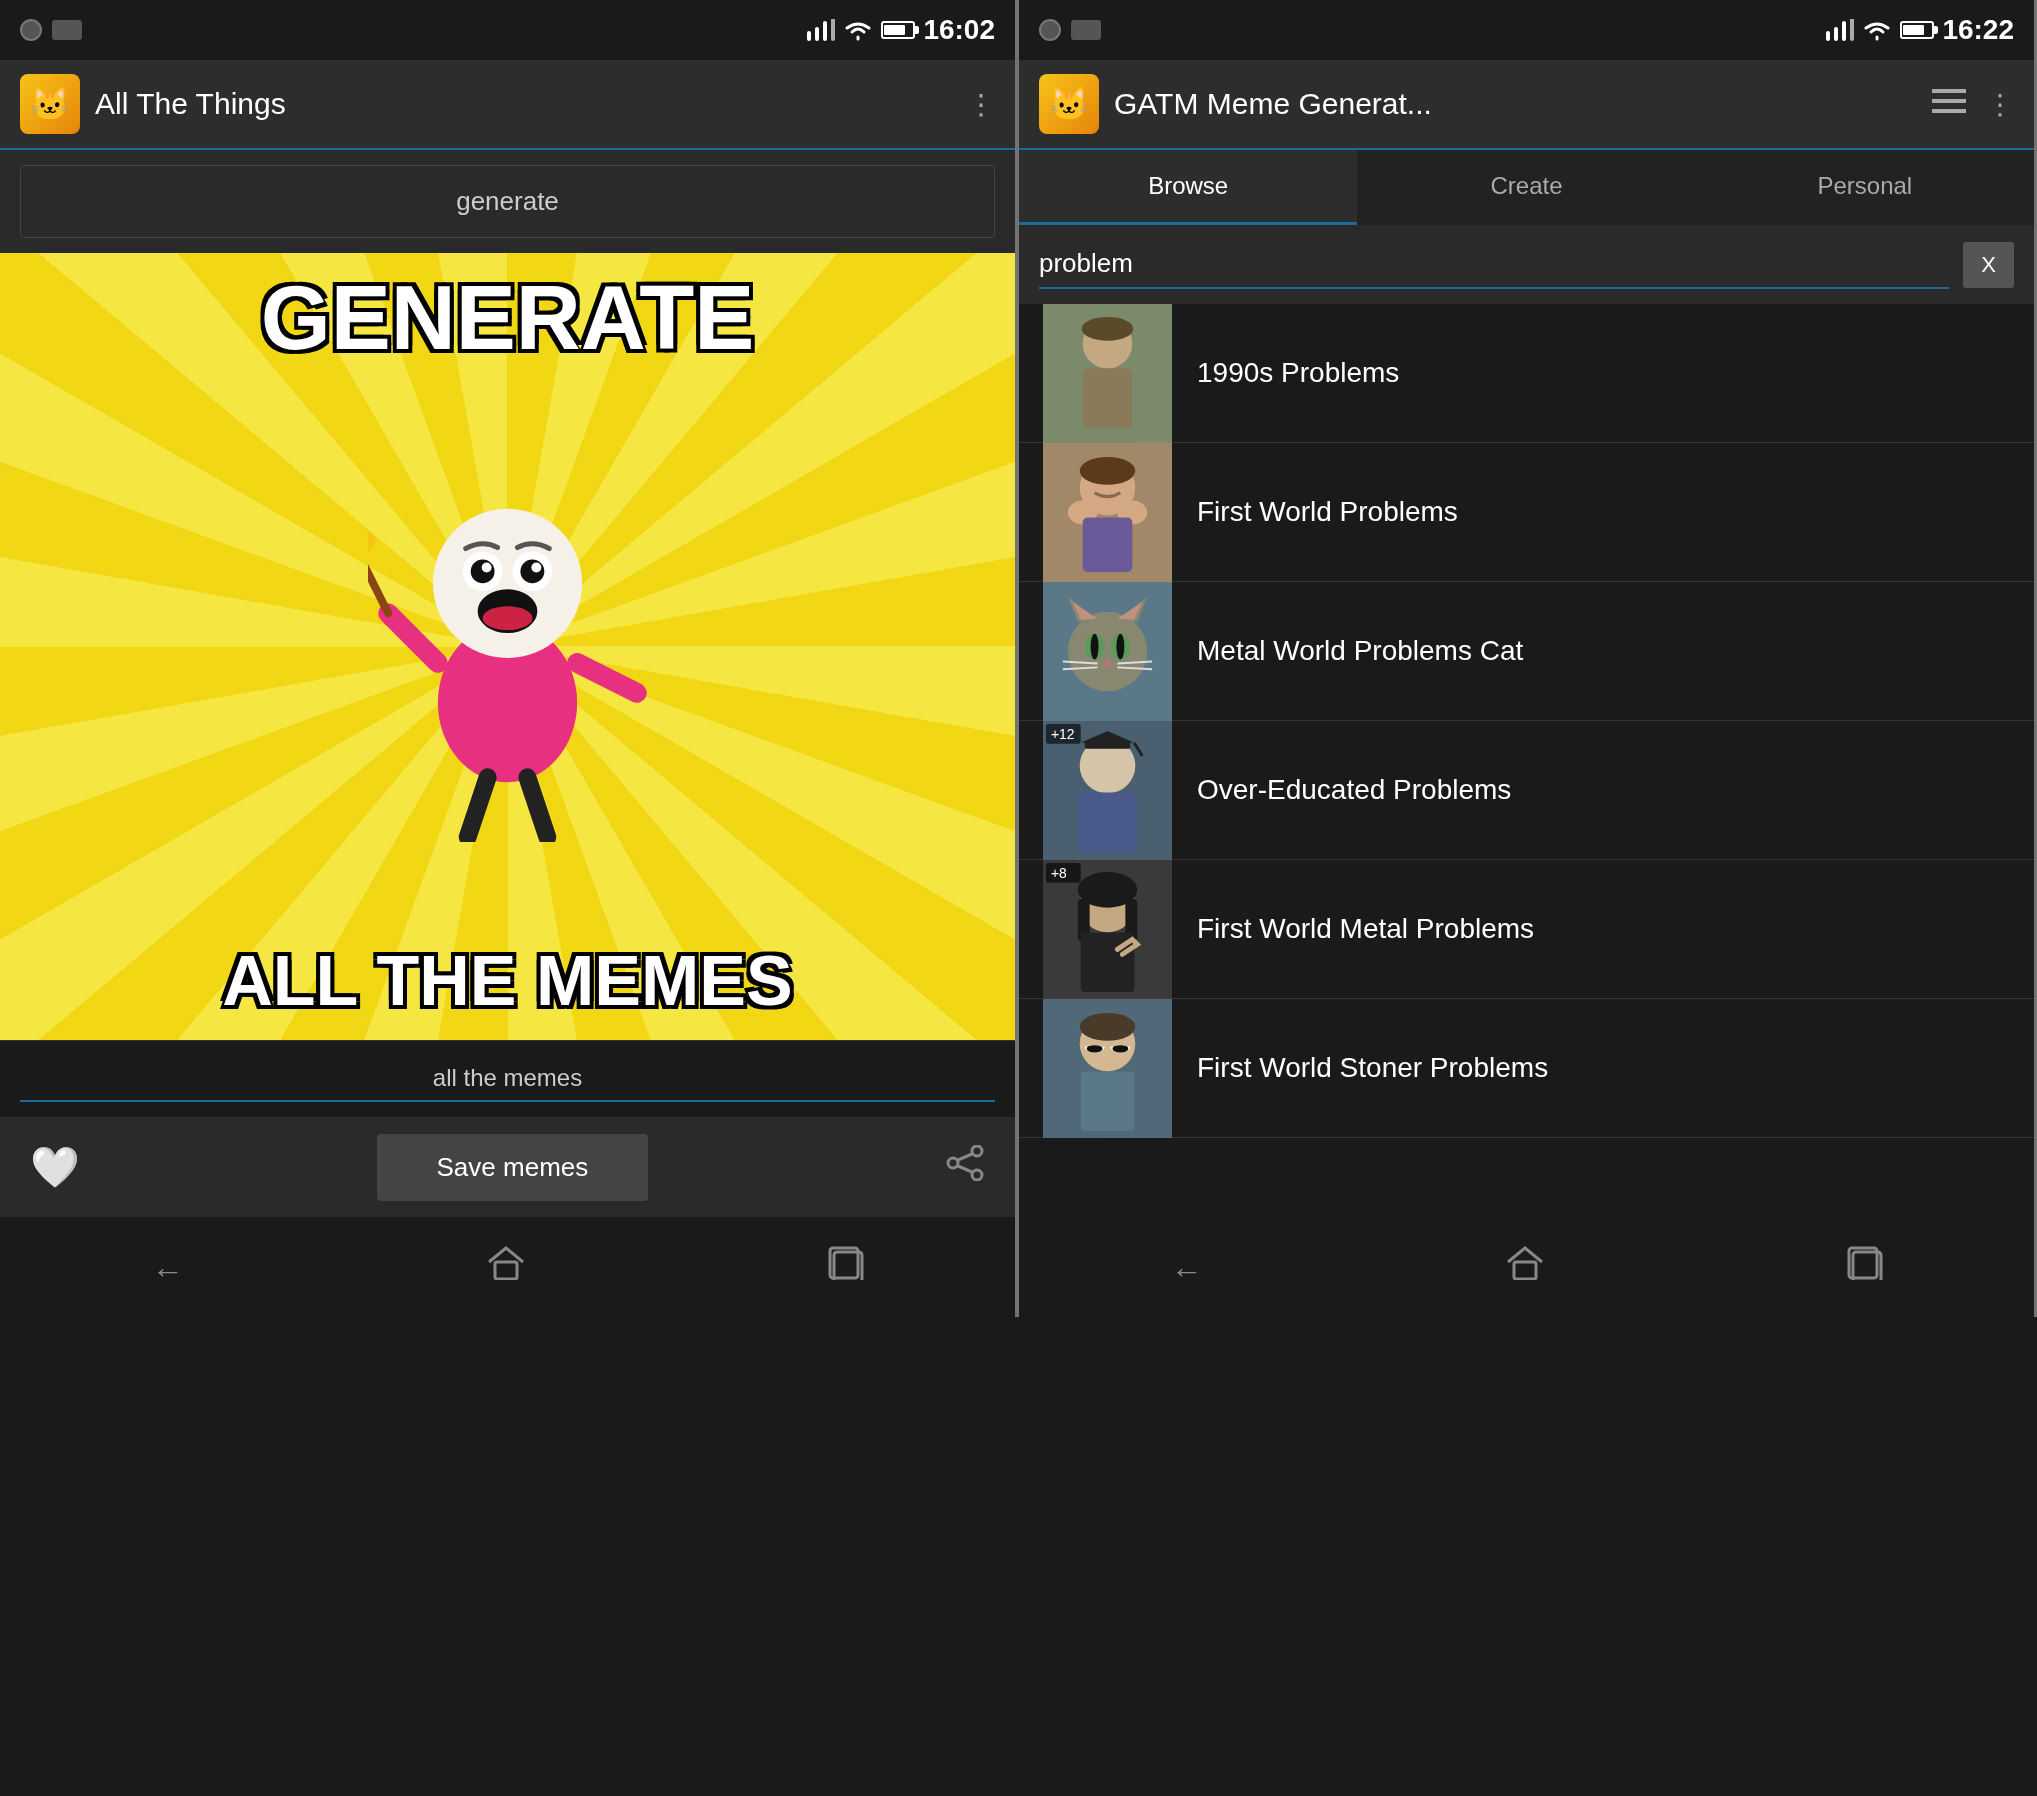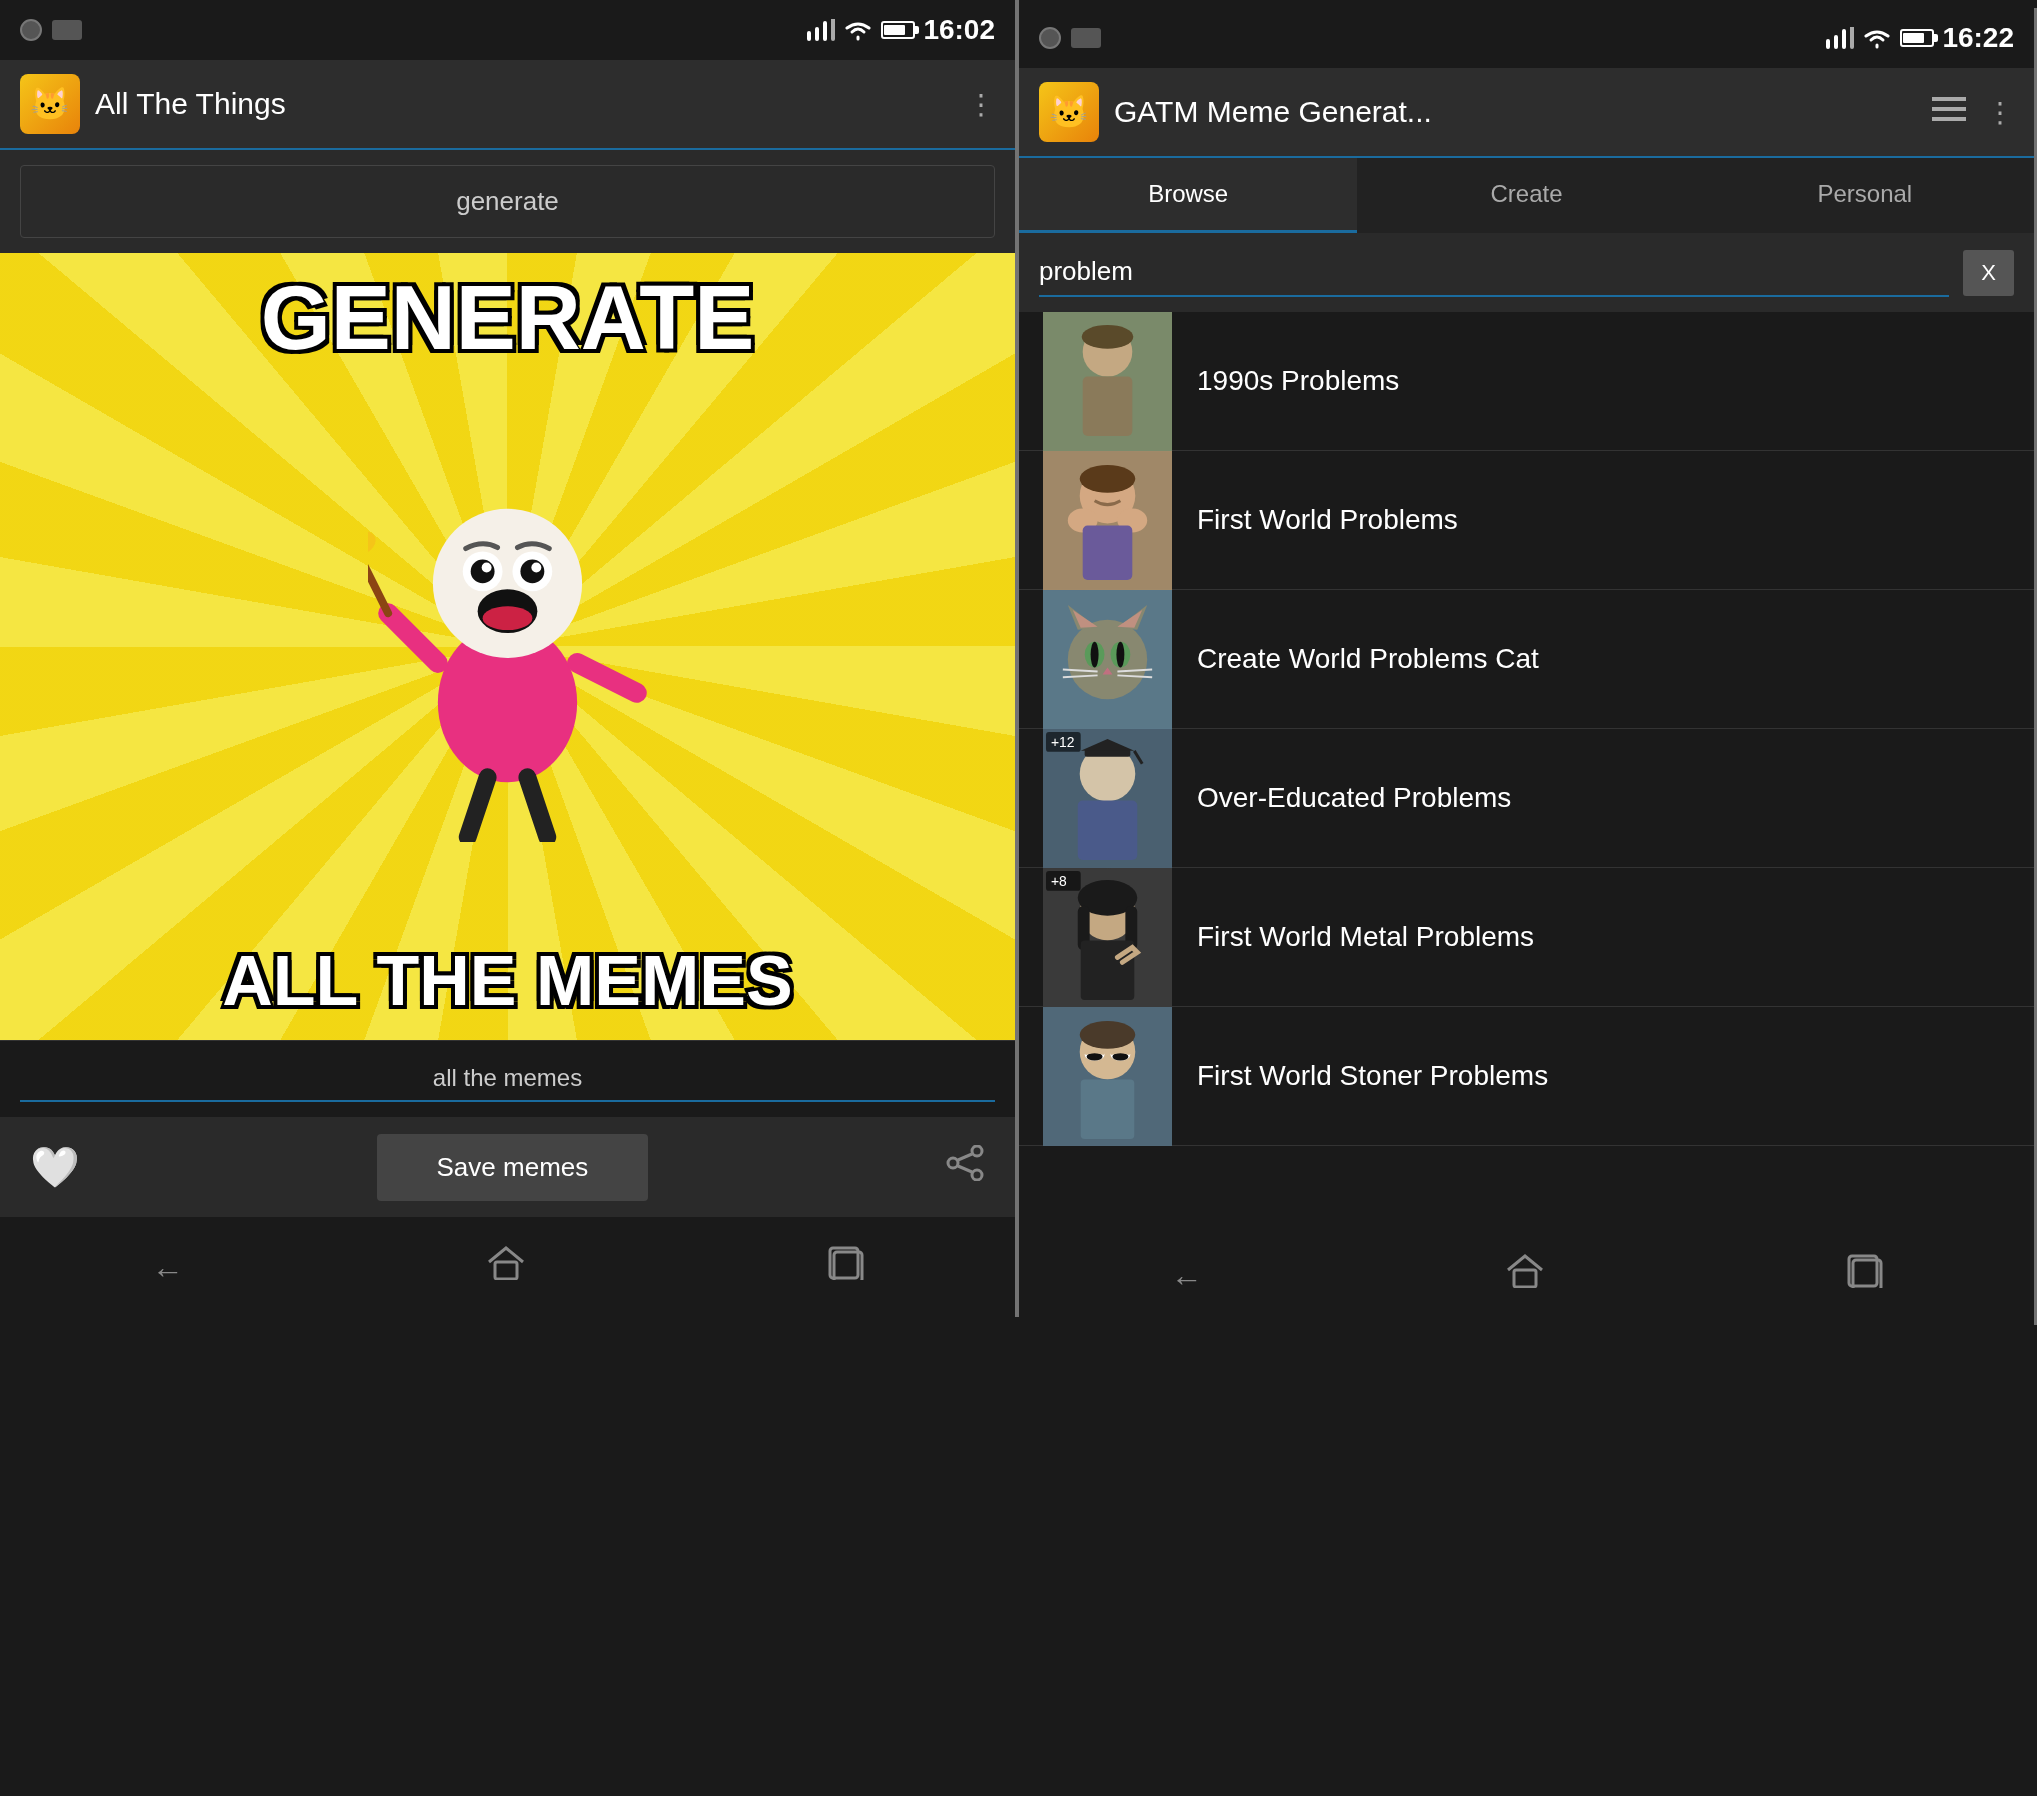--- a/index.html
+++ b/index.html
@@ -285,21 +285,20 @@
     .nav-btn {
       color: #888;
       font-size: 32px;
       cursor: pointer;
       padding: 15px 30px;
     }
 
     
     .phone-right {
       background: #2a2a2a;
-      margin-top: 8px;
     }
 
     .phone-right .app-header {
       gap: 15px;
     }
 
     .header-icons {
       display: flex;
       align-items: center;
       gap: 20px;
@@ -678,21 +677,21 @@
           <ellipse cx="78" cy="65" rx="4" ry="13" fill="#111"></ellipse>
 
           <polygon points="65,78 60,85 70,85" fill="#c07080"></polygon>
 
           <line x1="20" y1="80" x2="55" y2="82" stroke="#ddd" stroke-width="2"></line>
           <line x1="20" y1="88" x2="55" y2="86" stroke="#ddd" stroke-width="2"></line>
           <line x1="75" y1="82" x2="110" y2="80" stroke="#ddd" stroke-width="2"></line>
           <line x1="75" y1="86" x2="110" y2="88" stroke="#ddd" stroke-width="2"></line>
         </svg>
       </div>
-      <span class="result-label">Create World Problems Cat</span>
+      <span class="result-label">Metal World Problems Cat</span>
     </div>
 
     <div class="result-item">
       <div class="result-thumb thumb-oed">
         <svg width="129" height="139" viewBox="0 0 130 140">
           <rect width="130" height="140" fill="#4a6070"></rect>
 
           <circle cx="65" cy="45" r="28" fill="#d4c4a8"></circle>
           <rect x="35" y="72" width="60" height="60" rx="5" fill="#4a5a8a"></rect>
 

